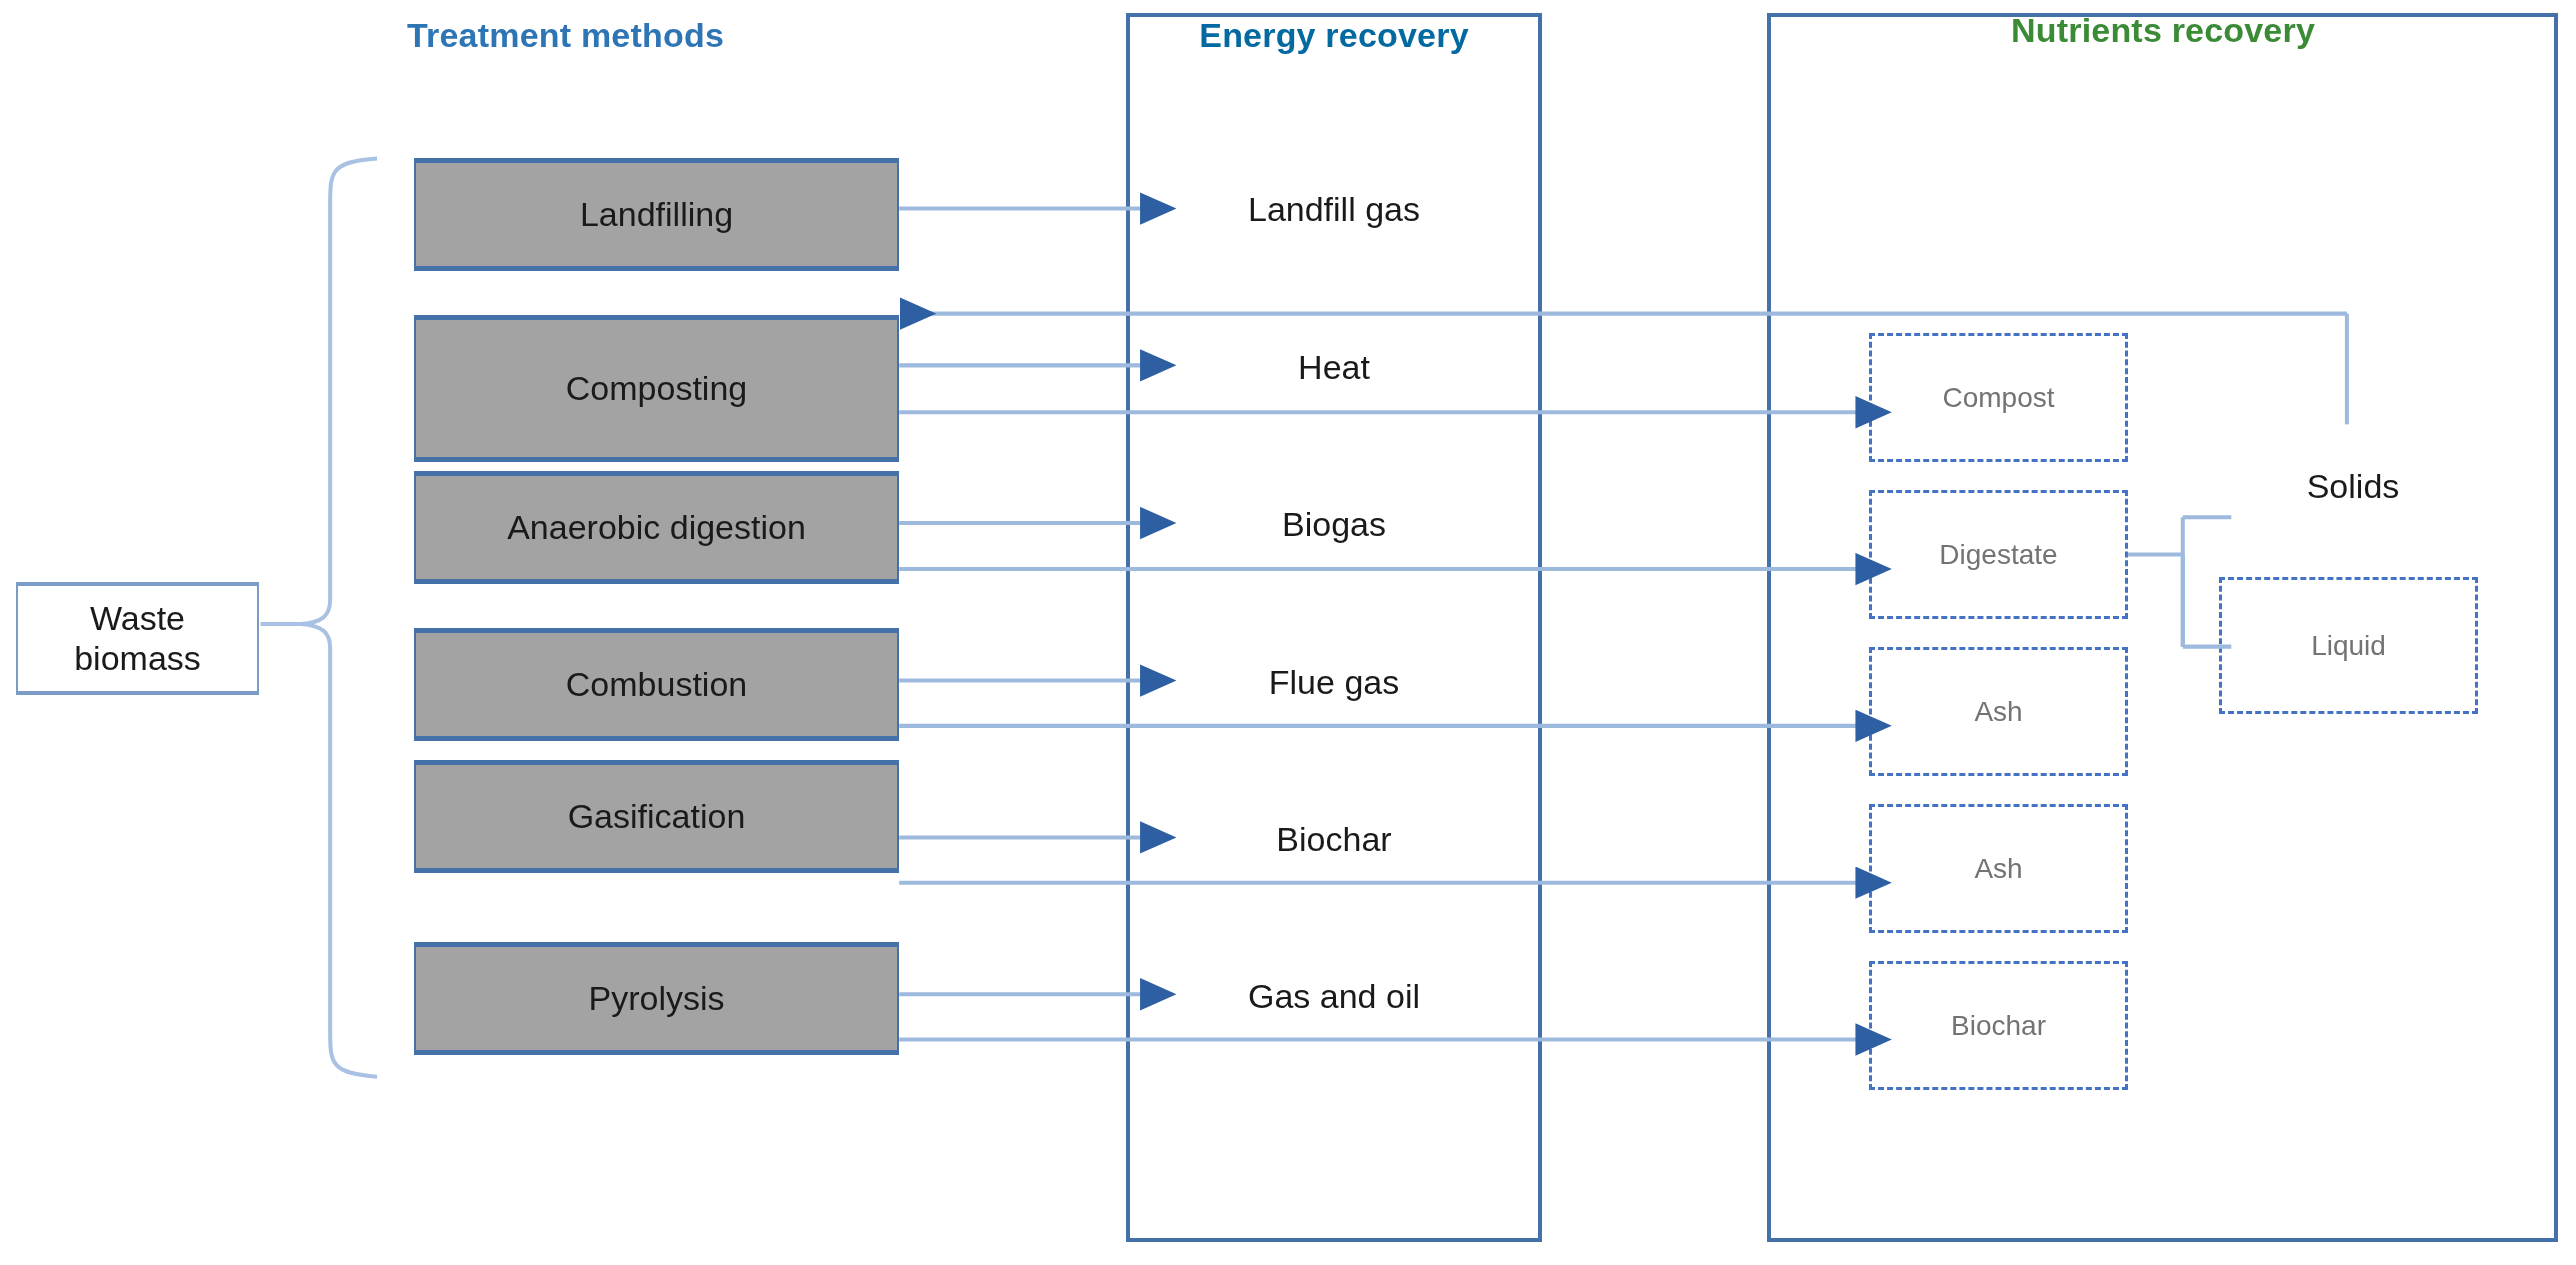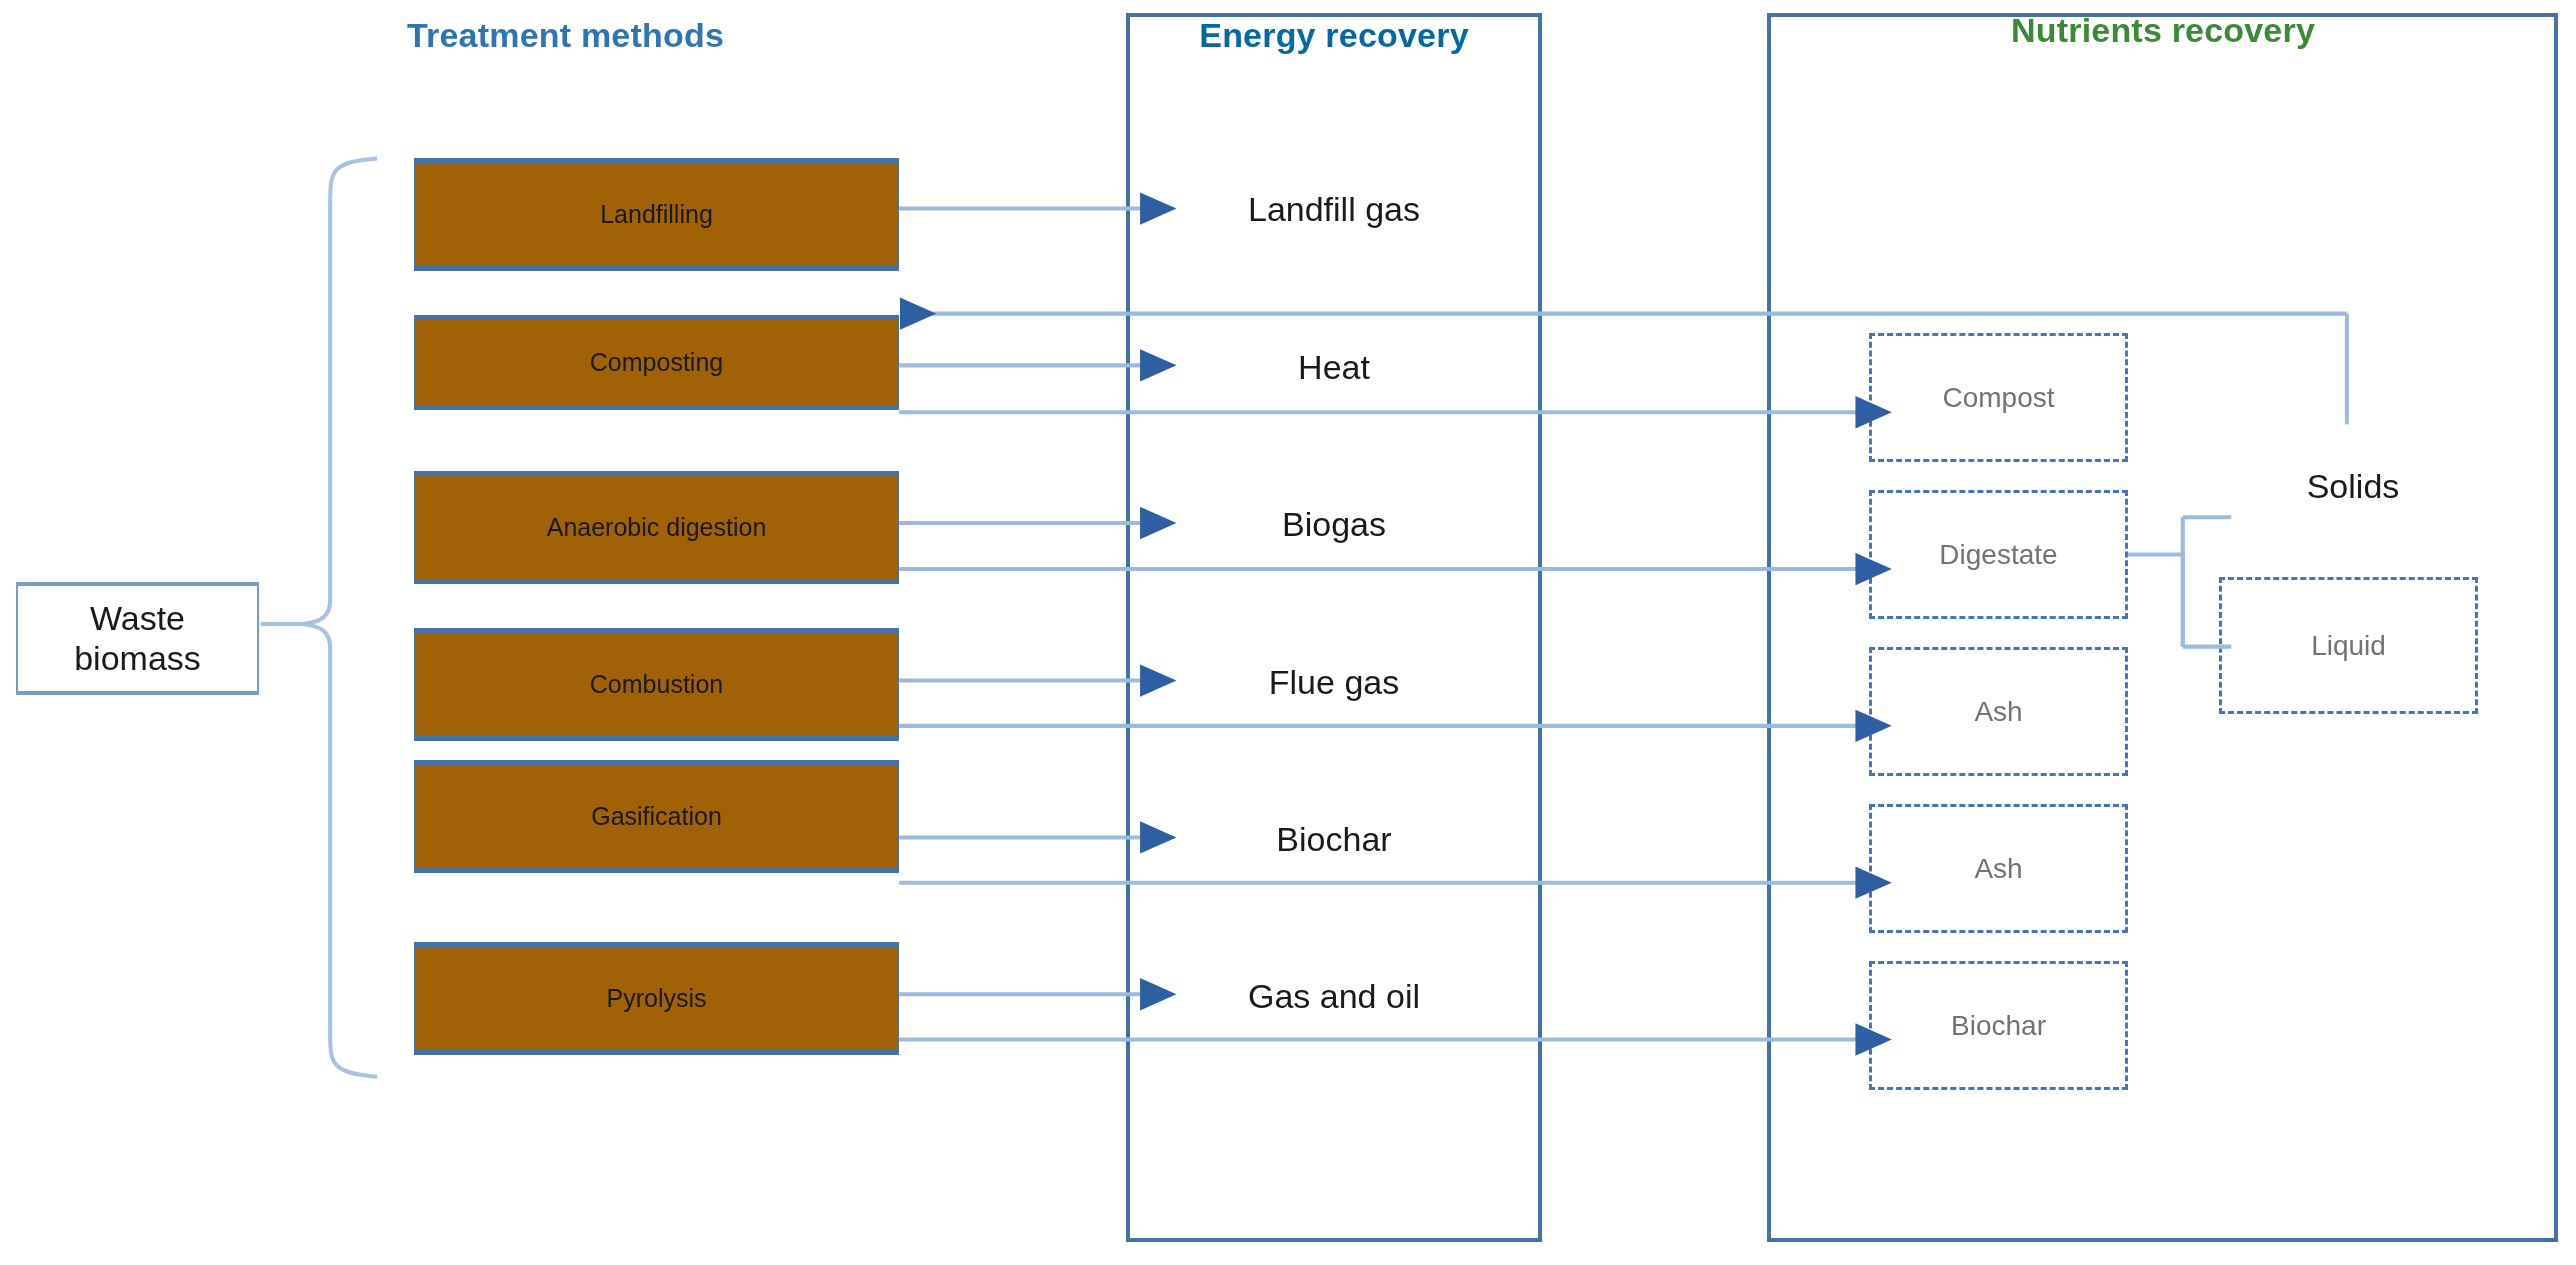--- a/index.html
+++ b/index.html
@@ -23,26 +23,26 @@
     font-weight:bold;
     font-size:34px;
     letter-spacing:0.2px;
     white-space:nowrap;
     text-align:center;
   }
   
   .tbox{
     position:absolute;
     box-sizing:border-box;
-    background:#a16207;
+    background:#a3a3a3;
     border:2.4px solid #4472a8;
     border-top-width:5.7px;
     border-bottom-width:5.7px;
     display:flex;align-items:center;justify-content:center;
-    font-size:25px;color:#1a1a1a;
+    font-size:34px;color:#1a1a1a;
     white-space:nowrap;
   }
   
   .wbox{
     position:absolute;
     box-sizing:border-box;
     background:#ffffff;
     border:2.4px solid #7a9cc6;
     border-top-width:4.9px;
     border-bottom-width:4.9px;
@@ -83,21 +83,21 @@
   <div class="col-title" style="left:1771px;top:11px;width:784px;color:#3a8a36;">Nutrients recovery</div>
 
   <div class="wbox" style="left:16px;top:566px;width:243px;height:113px;margin-top:16px;">
     <span style="display:block;">
       <span>Waste</span><br>
       <span>biomass</span>
     </span>
   </div>
 
   <div class="tbox" style="left:414px;top:158px;width:485px;height:113px;">Landfilling</div>
-  <div class="tbox" style="left:414px;top:315px;width:485px;height:95px;">Composting</div>
+  <div class="tbox" style="left:414px;top:315px;width:485px;height:147px;">Composting</div>
   <div class="tbox" style="left:414px;top:471px;width:485px;height:113px;">Anaerobic digestion</div>
   <div class="tbox" style="left:414px;top:628px;width:485px;height:113px;">Combustion</div>
   <div class="tbox" style="left:414px;top:760px;width:485px;height:113px;">Gasification</div>
   <div class="tbox" style="left:414px;top:942px;width:485px;height:113px;">Pyrolysis</div>
 
   <div class="plabel" style="left:1156px;top:190px;width:356px;">Landfill gas</div>
   <div class="plabel" style="left:1156px;top:348px;width:356px;">Heat</div>
   <div class="plabel" style="left:1156px;top:505px;width:356px;">Biogas</div>
   <div class="plabel" style="left:1156px;top:663px;width:356px;">Flue gas</div>
   <div class="plabel" style="left:1156px;top:820px;width:356px;">Biochar</div>

